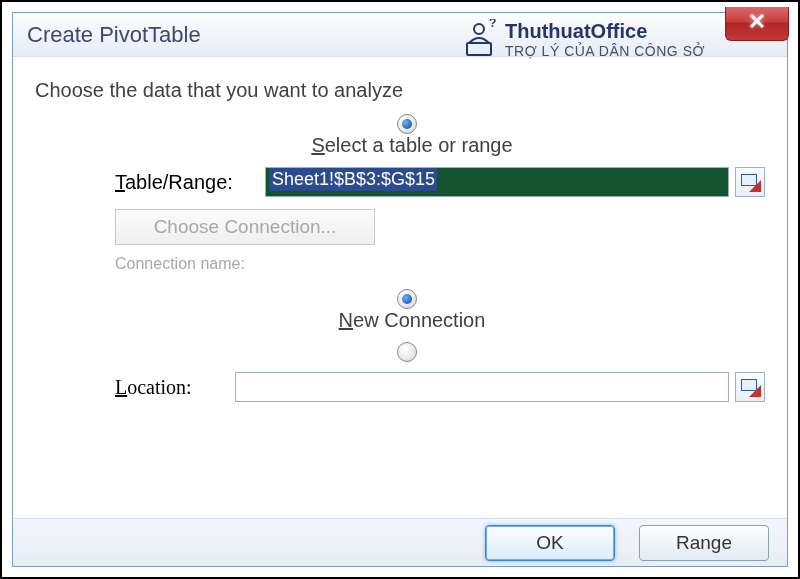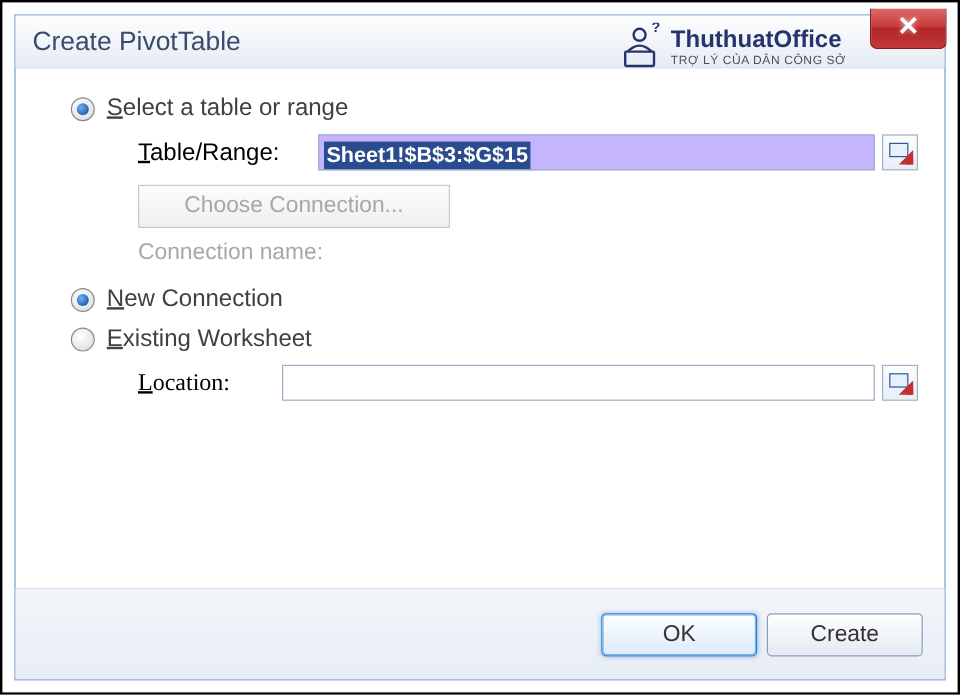--- a/index.html
+++ b/index.html
@@ -72,20 +72,21 @@
     flex-direction: column;
   }
   .section-label {
     margin-bottom: 12px;
   }
   .radio-row {
     display: flex;
     align-items: center;
     margin-left: 24px;
     margin-bottom: 10px;
+    flex-direction: column;
   }
   .radio {
     width: 20px;
     height: 20px;
     border-radius: 50%;
     border: 1px solid #888;
     background: radial-gradient(circle at 40% 35%, #fff 0%, #e8e8e8 60%, #ccc 100%);
     margin-right: 10px;
     position: relative;
     flex-shrink: 0;
@@ -120,25 +121,24 @@
     flex: 1;
     height: 30px;
     border: 1px solid #9ab0c7;
     background: #fff;
     font-size: 18px;
     font-family: "Segoe UI", Tahoma, sans-serif;
     padding: 0 4px;
     position: relative;
   }
   .text-input.selected {
-    background: #c4b5fd;
+    background: #14532d;
     color: #000;
     display: flex;
-    align-items: flex-end;
-    font-weight: bold;
+    align-items: flex-start;
   }
   .selected-text {
     background: #2a4b8d;
     color: #fff;
     padding: 1px 2px;
     font-size: 18px;
     white-space: nowrap;
   }
   .range-btn {
     width: 30px;
@@ -182,33 +182,33 @@
     background: linear-gradient(to bottom, #fcfcfc, #efefef);
     color: #a8a8a8;
     font-size: 19px;
     display: flex;
     align-items: center;
     justify-content: center;
   }
   .conn-name {
     margin-left: 80px;
     color: #a8a8a8;
-    font-size: 19px;
+    font-size: 16px;
     margin-bottom: 16px;
   }
   
   .button-bar {
-    height: 76px;
+    height: 48px;
     border-top: 1px solid #d6deee;
     background: linear-gradient(to bottom, #f3f6fa, #e8edf5);
     display: flex;
     justify-content: flex-end;
     align-items: center;
     padding-right: 18px;
-    gap: 8px;
+    gap: 24px;
   }
   .dlg-btn {
     min-width: 130px;
     height: 36px;
     border: 1px solid #8aa0b8;
     border-radius: 4px;
     background: linear-gradient(to bottom, #fefefe, #e4eaf2);
     font-size: 19px;
     color: #333;
     display: flex;
@@ -233,21 +233,21 @@
     font-size: 20px;
     opacity: 0.95;
     pointer-events: none;
   }
   .watermark .logo-svg {
     width: 40px; height: 40px;
     margin-right: 6px;
   }
   .watermark .sub {
     display:block;
-    font-size: 10px;
+    font-size: 14px;
     font-weight: normal;
     color:#445;
     letter-spacing: 0.5px;
   }
 </style>
 </head>
 <body>
 
 <div class="outer-frame">
   <div class="dialog">
@@ -266,20 +266,21 @@
         </svg>
         <span>
           <span>ThuthuatOffice</span>
           <span class="sub">TRỢ LÝ CỦA DÂN CÔNG SỞ</span>
         </span>
       </div>
     </div>
 
     <div class="body">
 
+      <div class="section-label">Choose the data that you want to analyze</div>
 
       <div class="radio-row">
         <div class="radio checked"></div>
         <span class="radio-label">
           <span class="ul">S</span><span>elect a table or range</span>
         </span>
       </div>
 
       <div class="field-row">
         <span class="field-label">
@@ -303,40 +304,37 @@
 
       <div class="radio-row">
         <div class="radio checked"></div>
         <span class="radio-label">
           <span class="ul">N</span><span>ew Connection</span>
         </span>
       </div>
 
       <div class="radio-row">
         <div class="radio"></div>
-        <span class="radio-label">
-          <span class="ul">E</span><span>xisting Worksheet</span>
-        </span>
       </div>
 
       <div class="field-row" style="margin-bottom:18px;">
         <span class="field-label" style="width:120px;font-family:Liberation Serif, serif;">
           <span class="ul">L</span><span>ocation:</span>
         </span>
         <input class="text-input" type="text" value="" style="">
         <div class="range-btn">
           <div class="range-icon"></div>
         </div>
       </div>
 
     </div>
 
     <div class="button-bar">
       <div class="dlg-btn default">
         <span>OK</span>
       </div>
       <div class="dlg-btn">
-        <span>Create</span>
+        <span>Range</span>
       </div>
     </div>
 
   </div>
 </div>
 
 </body></html>

